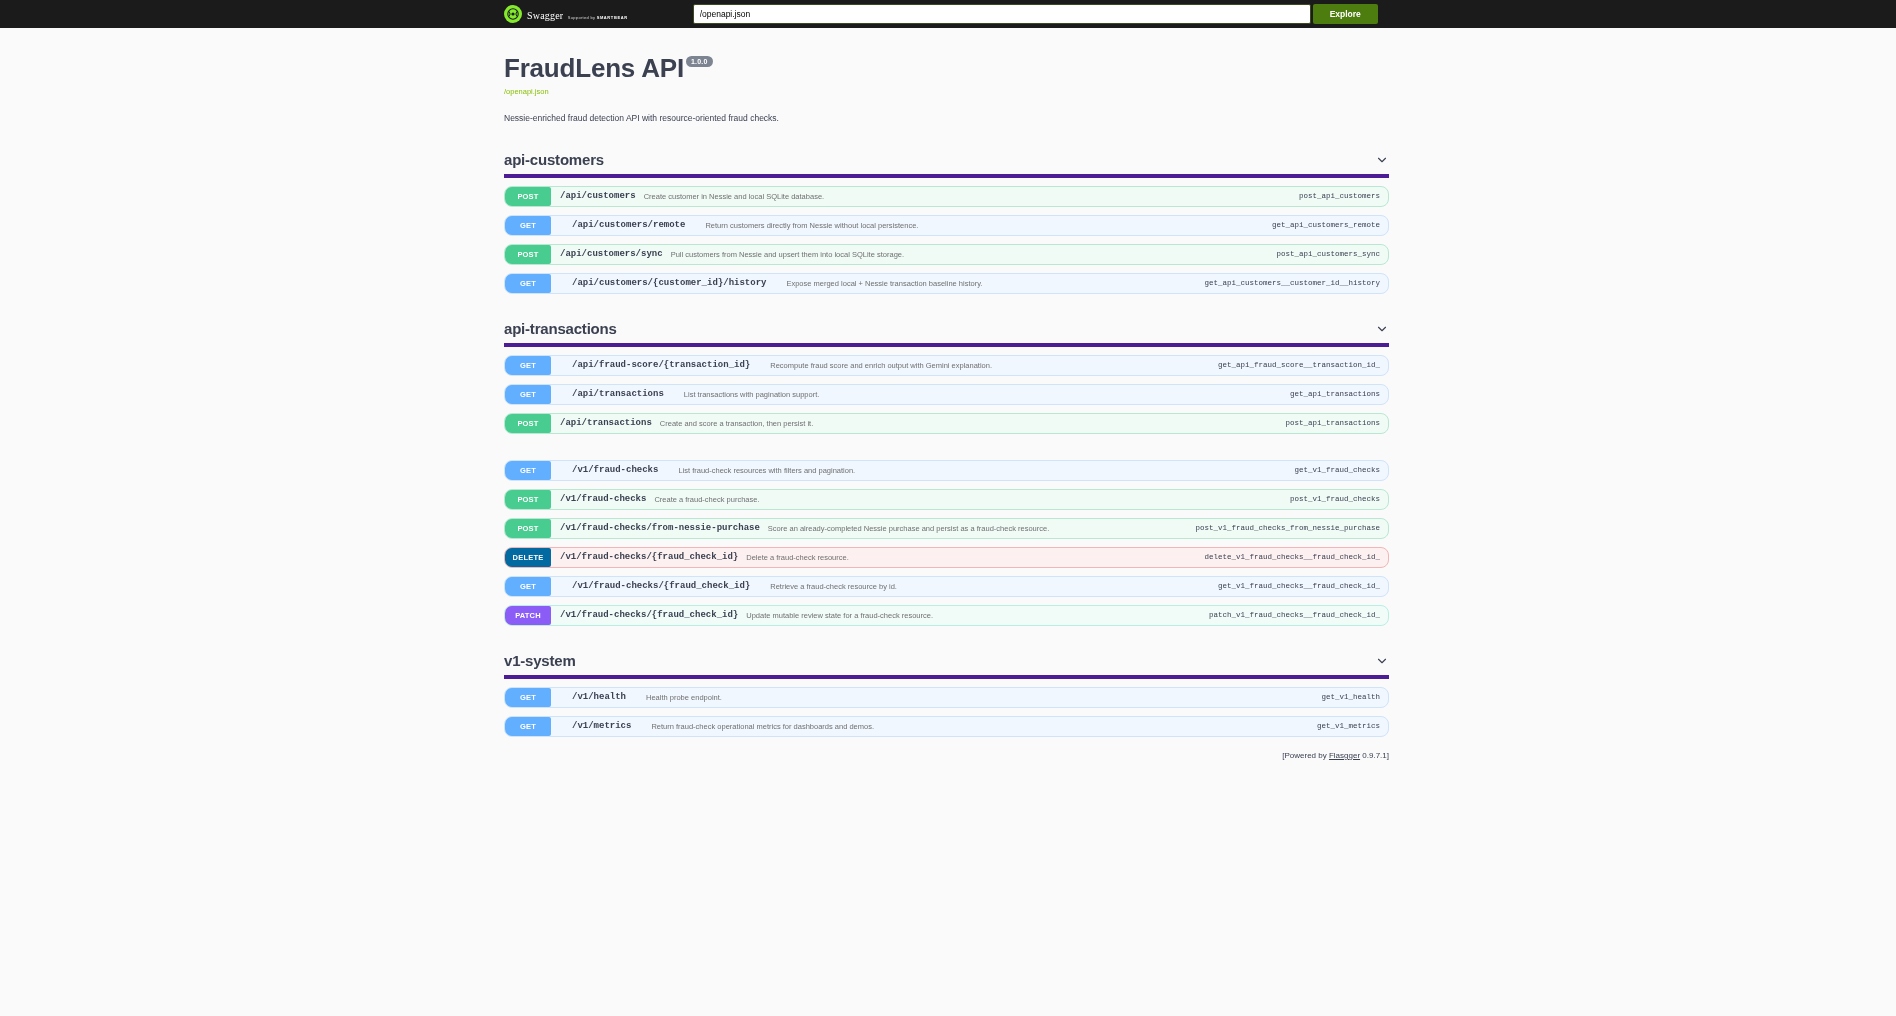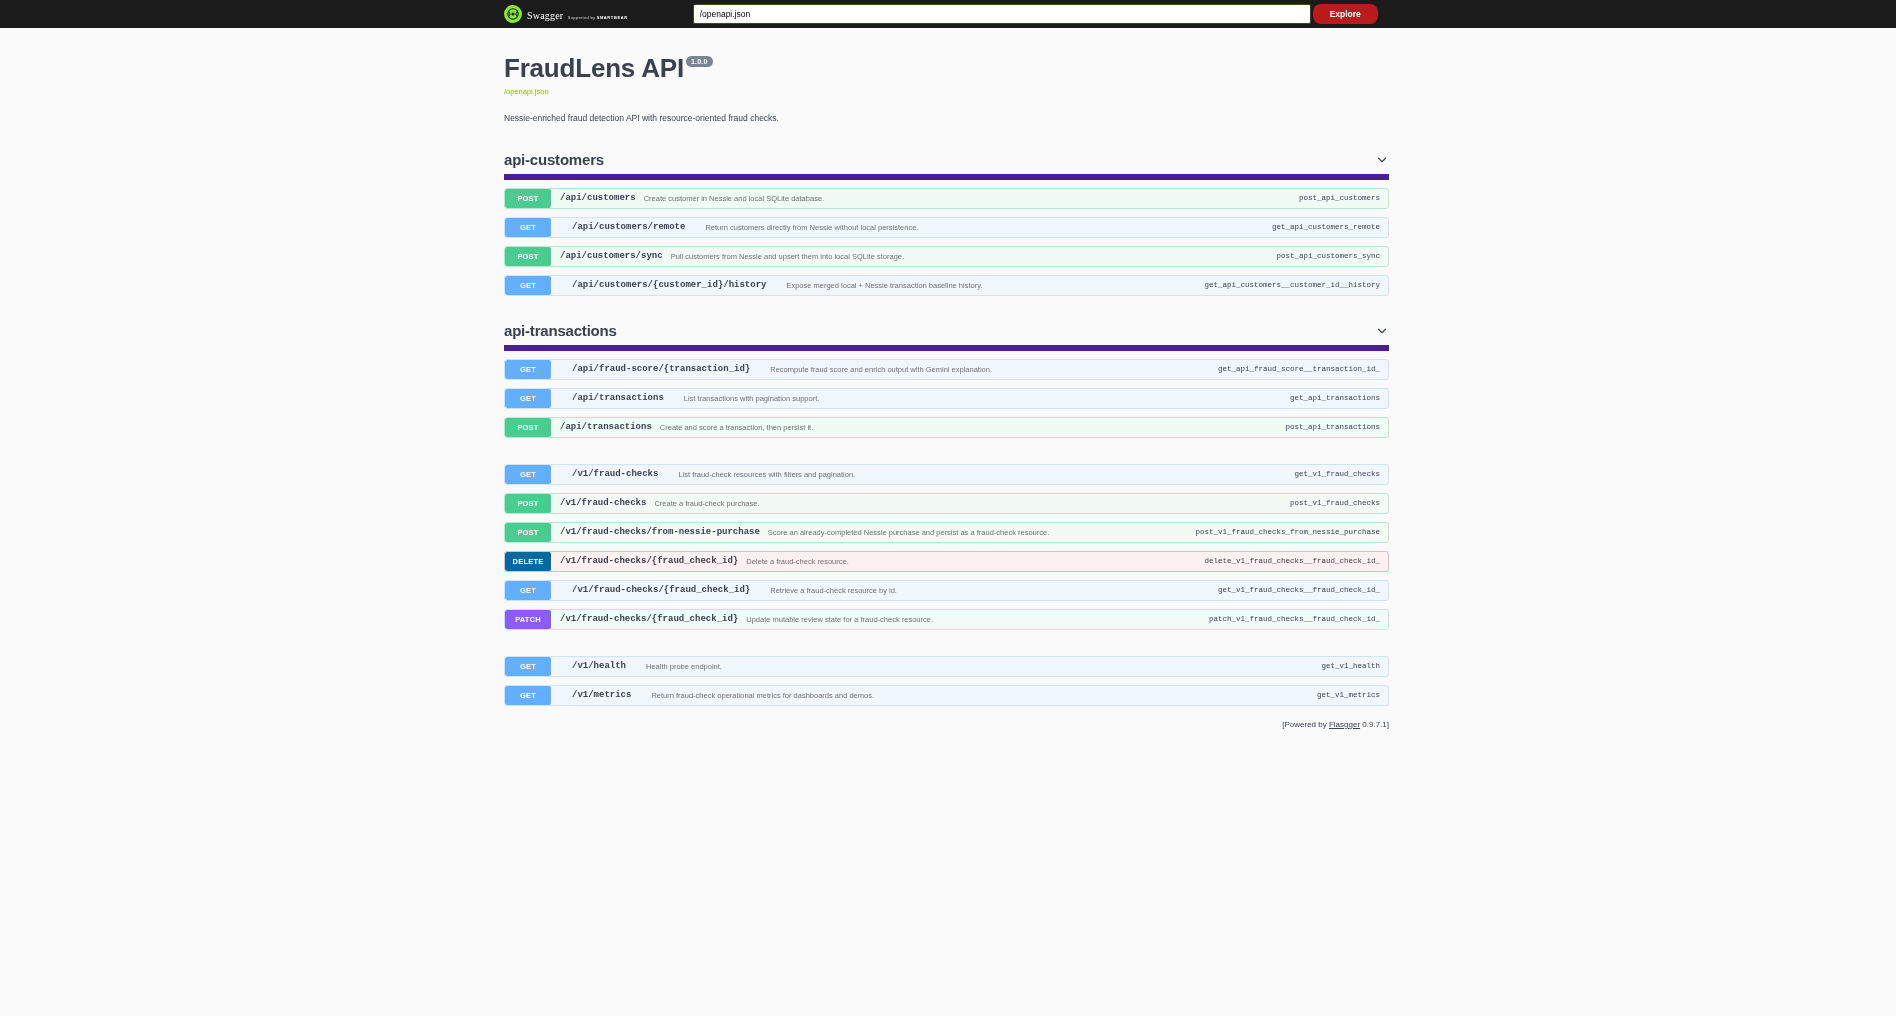--- a/index.html
+++ b/index.html
@@ -71,22 +71,22 @@
     font-family: "Liberation Sans", sans-serif;
     font-size: 8.5px;
     padding: 0 6px;
     outline: none;
   }
   .explore-btn {
     height: 20px;
     margin-left: 2px;
     padding: 0 17px;
     border: none;
-    border-radius: 8px;
-    background: #b91c1c;
+    border-radius: 2px;
+    background: #4d7c0f;
     color: #ffffff;
     font-size: 8.5px;
     font-weight: bold;
     font-family: "Liberation Sans", sans-serif;
     cursor: pointer;
   }
 
   
   .wrapper {
     width: 885px;
@@ -131,21 +131,21 @@
     color: #3b4151;
     line-height: 1.4;
   }
 
   
   .tag-section { margin-top: 26px; }
   .tag-header {
     display: flex;
     align-items: flex-end;
     justify-content: space-between;
-    border-bottom: 6px solid #4c1d95;
+    border-bottom: 4px solid #4c1d95;
     padding-bottom: 6px;
     cursor: pointer;
   }
   .tag-name {
     font-size: 15px;
     font-weight: bold;
     color: #3b4151;
     letter-spacing: -0.2px;
   }
   .chev {
@@ -153,21 +153,21 @@
     margin-bottom: 1px;
     flex: 0 0 auto;
   }
 
   
   .op {
     display: flex;
     align-items: center;
     height: 21px;
     margin-top: 8px;
-    border-radius: 3px;
+    border-radius: 8px;
     border: 1px solid;
     padding: 0;
     cursor: pointer;
     overflow: hidden;
   }
   .op .method {
     width: 46px;
     min-width: 46px;
     height: 100%;
     display: flex;
@@ -352,20 +352,26 @@
           <span class="opid">get_v1_fraud_checks__fraud_check_id_</span>
         </div>
         <div class="op patch">
           <span class="method">PATCH</span>
           <span class="path">/v1/fraud-checks/{fraud_check_id}</span>
           <span class="summary">Update mutable review state for a fraud-check resource.</span>
           <span class="opid">patch_v1_fraud_checks__fraud_check_id_</span>
         </div>
       </div>
       <div class="tag-section">
+        <div class="tag-header">
+          <span class="tag-name">v1-system</span>
+          <svg class="chev" viewBox="0 0 20 20">
+            <path d="M5 7.5 L10 12.5 L15 7.5" fill="none" stroke="#3b4151" stroke-width="1.6" stroke-linecap="round" stroke-linejoin="round"></path>
+          </svg>
+        </div>
         <div class="op get">
           <span class="method">GET</span>
           <span class="path">/v1/health</span>
           <span class="summary">Health probe endpoint.</span>
           <span class="opid">get_v1_health</span>
         </div>
         <div class="op get">
           <span class="method">GET</span>
           <span class="path">/v1/metrics</span>
           <span class="summary">Return fraud-check operational metrics for dashboards and demos.</span>

